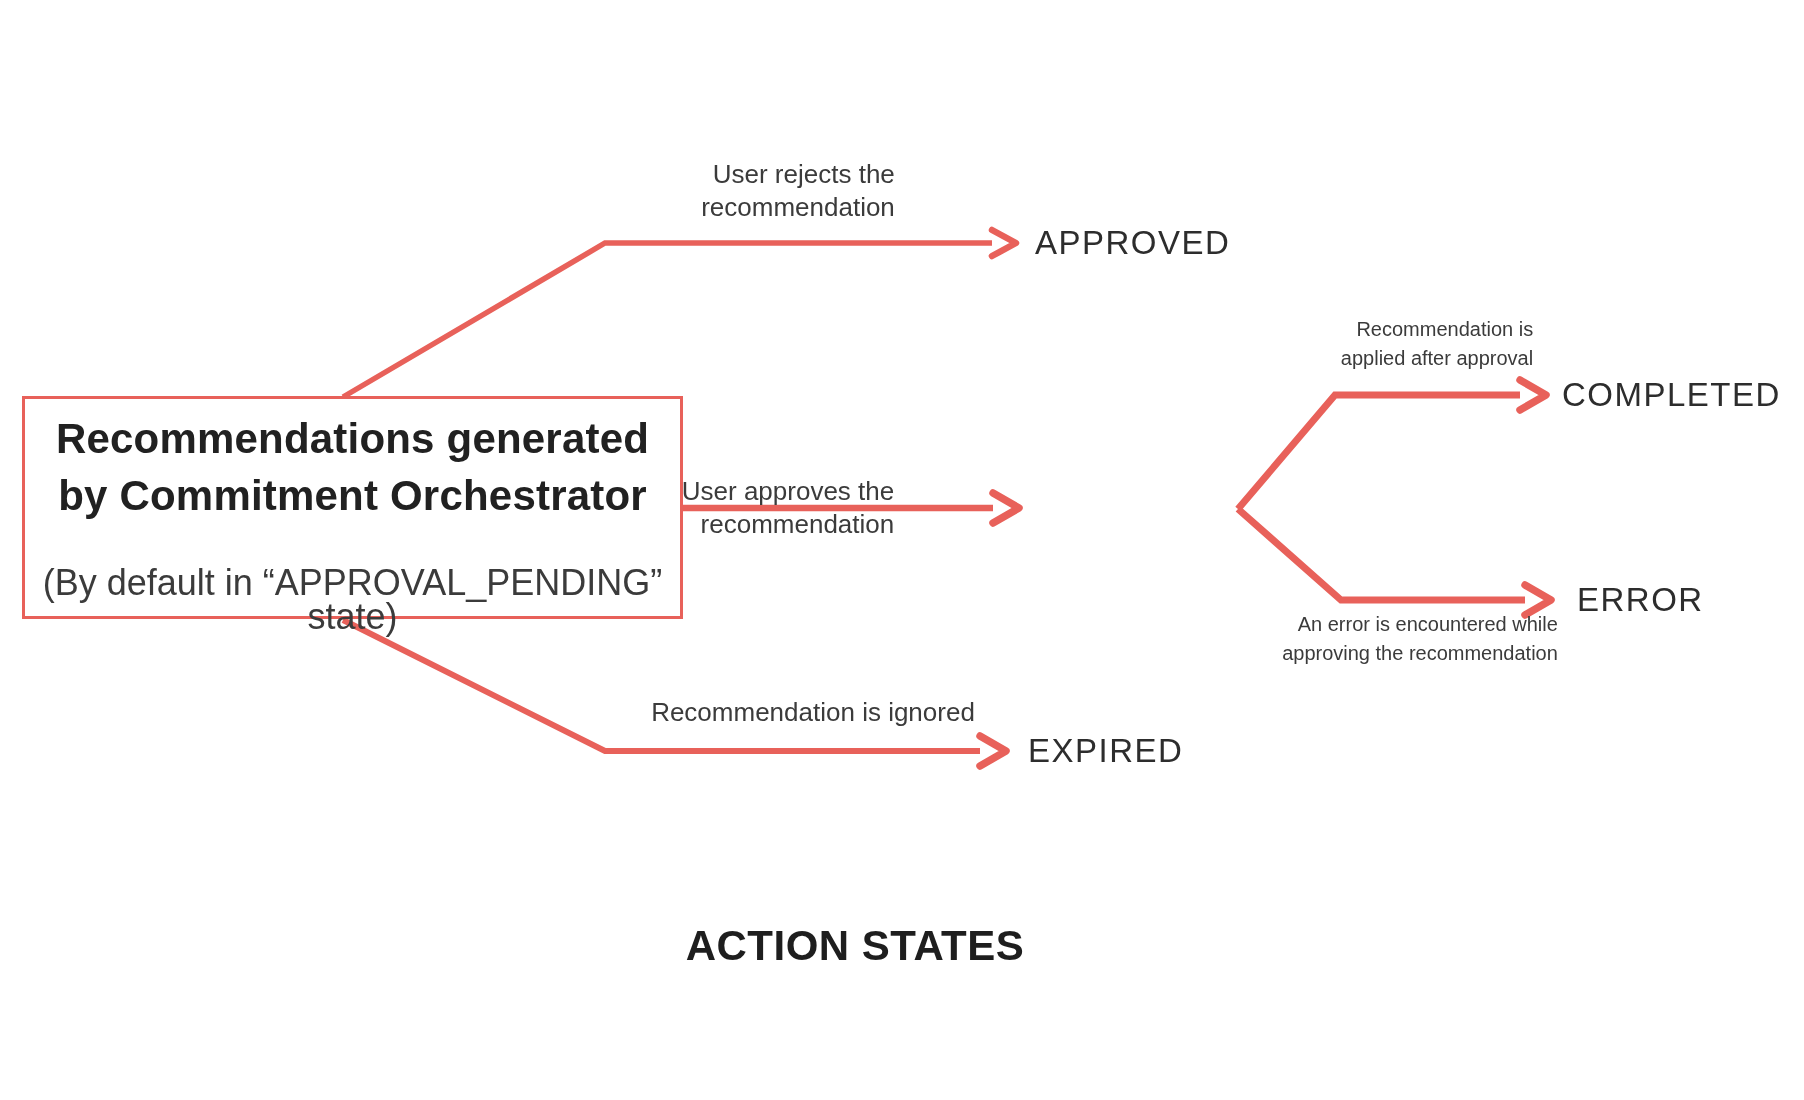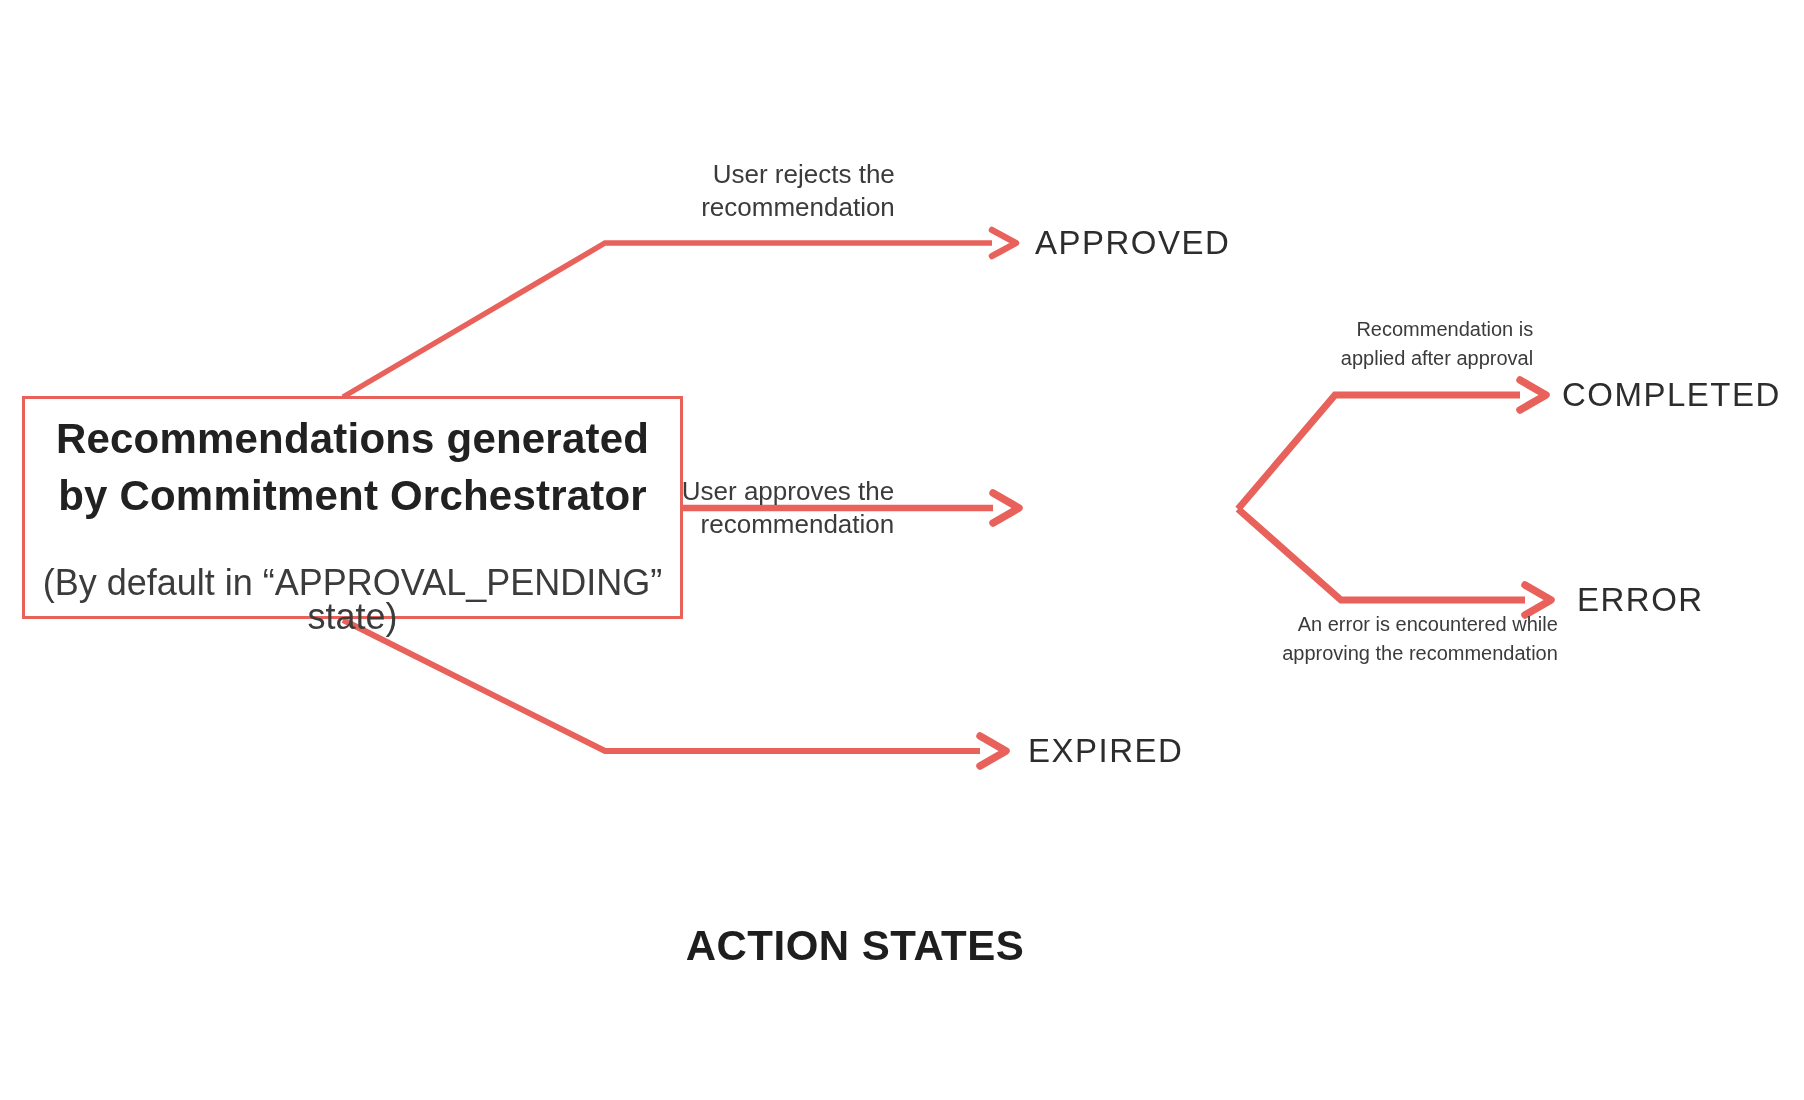--- a/index.html
+++ b/index.html
@@ -104,20 +104,21 @@
   </div>
 
   <div class="edge-label md" style="left:798px;top:158px;">User rejects the
 recommendation</div>
   <div class="edge-label md" style="left:788px;top:428px;margin-top:47px;">User approves the
 recommendation</div>
   <div class="edge-label sm" style="left:1420px;top:610px;">An error is encountered while
 approving the recommendation</div>
   <div class="edge-label sm" style="left:1437px;top:315px;">Recommendation is
 applied after approval</div>
+  <div class="edge-label md" style="left:813px;top:696px;">Recommendation is ignored</div>
 
   <div class="state-label" style="left:1035px;top:222px;">APPROVED</div>
   <div class="state-label" style="left:1562px;top:374px;">COMPLETED</div>
   <div class="state-label" style="left:1577px;top:579px;">ERROR</div>
   <div class="state-label" style="left:1028px;top:730px;">EXPIRED</div>
 
   <div class="diagram-title">ACTION STATES</div>
 
 </div>
 

